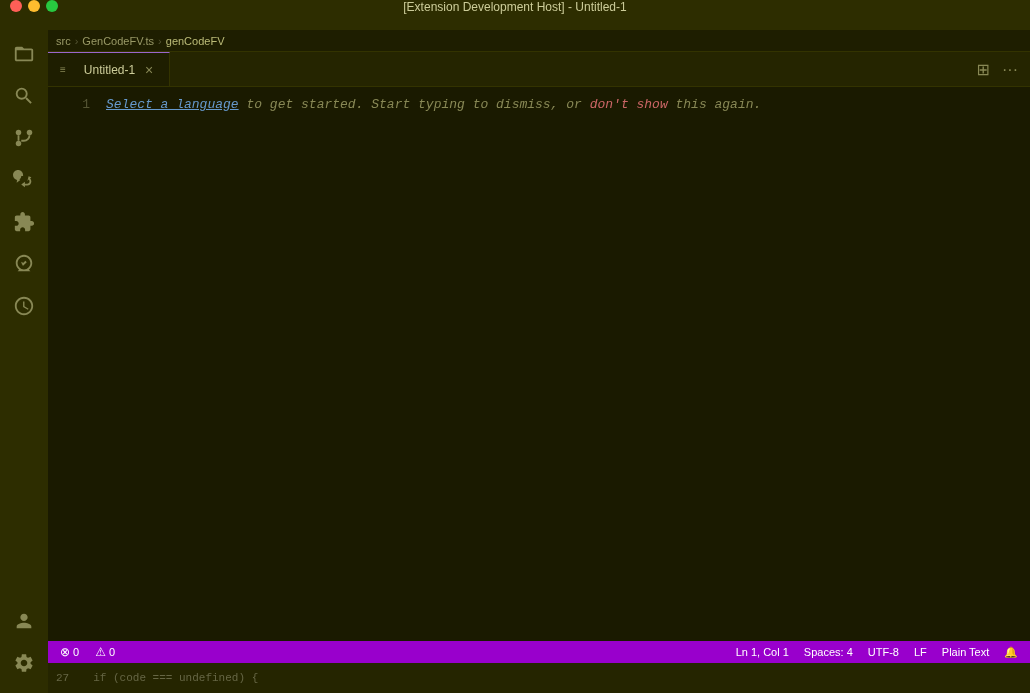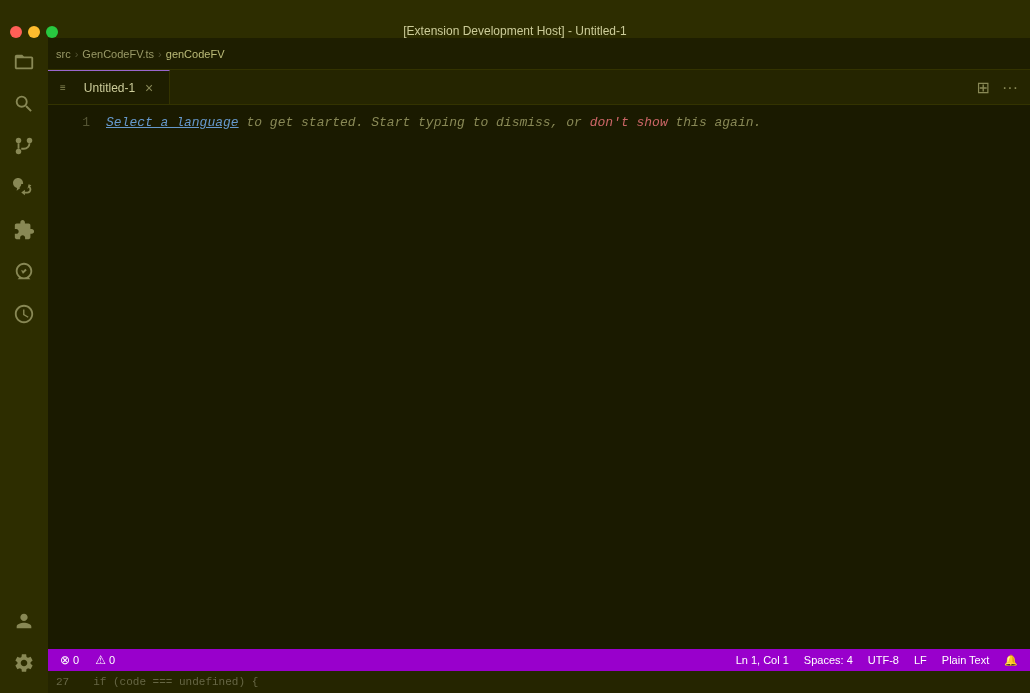--- a/index.html
+++ b/index.html
@@ -8,24 +8,24 @@
       height: 693px;
       background: #1e1e00;
       font-family: 'Segoe UI', sans-serif;
       overflow: hidden;
       display: flex;
       flex-direction: column;
     }
 
     
     #title-bar {
-      height: 38px;
+      height: 30px;
       background: #2d2d00;
       display: flex;
-      align-items: flex-end;
+      align-items: flex-start;
       justify-content: center;
       position: relative;
       flex-shrink: 0;
     }
     #window-controls {
       position: absolute;
       left: 10px;
       display: flex;
       gap: 6px;
       align-items: center;
@@ -89,21 +89,21 @@
     
     #editor-area {
       flex: 1;
       display: flex;
       flex-direction: column;
       background: #1a1a00;
     }
 
     
     #breadcrumb {
-      height: 32px;
+      height: 22px;
       background: #1e1e00;
       display: flex;
       align-items: center;
       padding: 0 8px;
       font-size: 11px;
       color: #888855;
       border-bottom: 1px solid #333300;
       flex-shrink: 0;
     }
     .breadcrumb-sep {
@@ -223,21 +223,21 @@
       display: flex;
       align-items: center;
       gap: 3px;
       cursor: pointer;
       padding: 0 4px;
     }
     .status-icon { font-size: 12px; }
 
     
     #bottom-hint {
-      height: 22px;
+      height: 30px;
       background: #252500;
       display: flex;
       align-items: center;
       padding: 0 8px;
       font-size: 11px;
       color: #666644;
       flex-shrink: 0;
       font-family: 'Consolas', 'Courier New', monospace;
     }
   </style>

